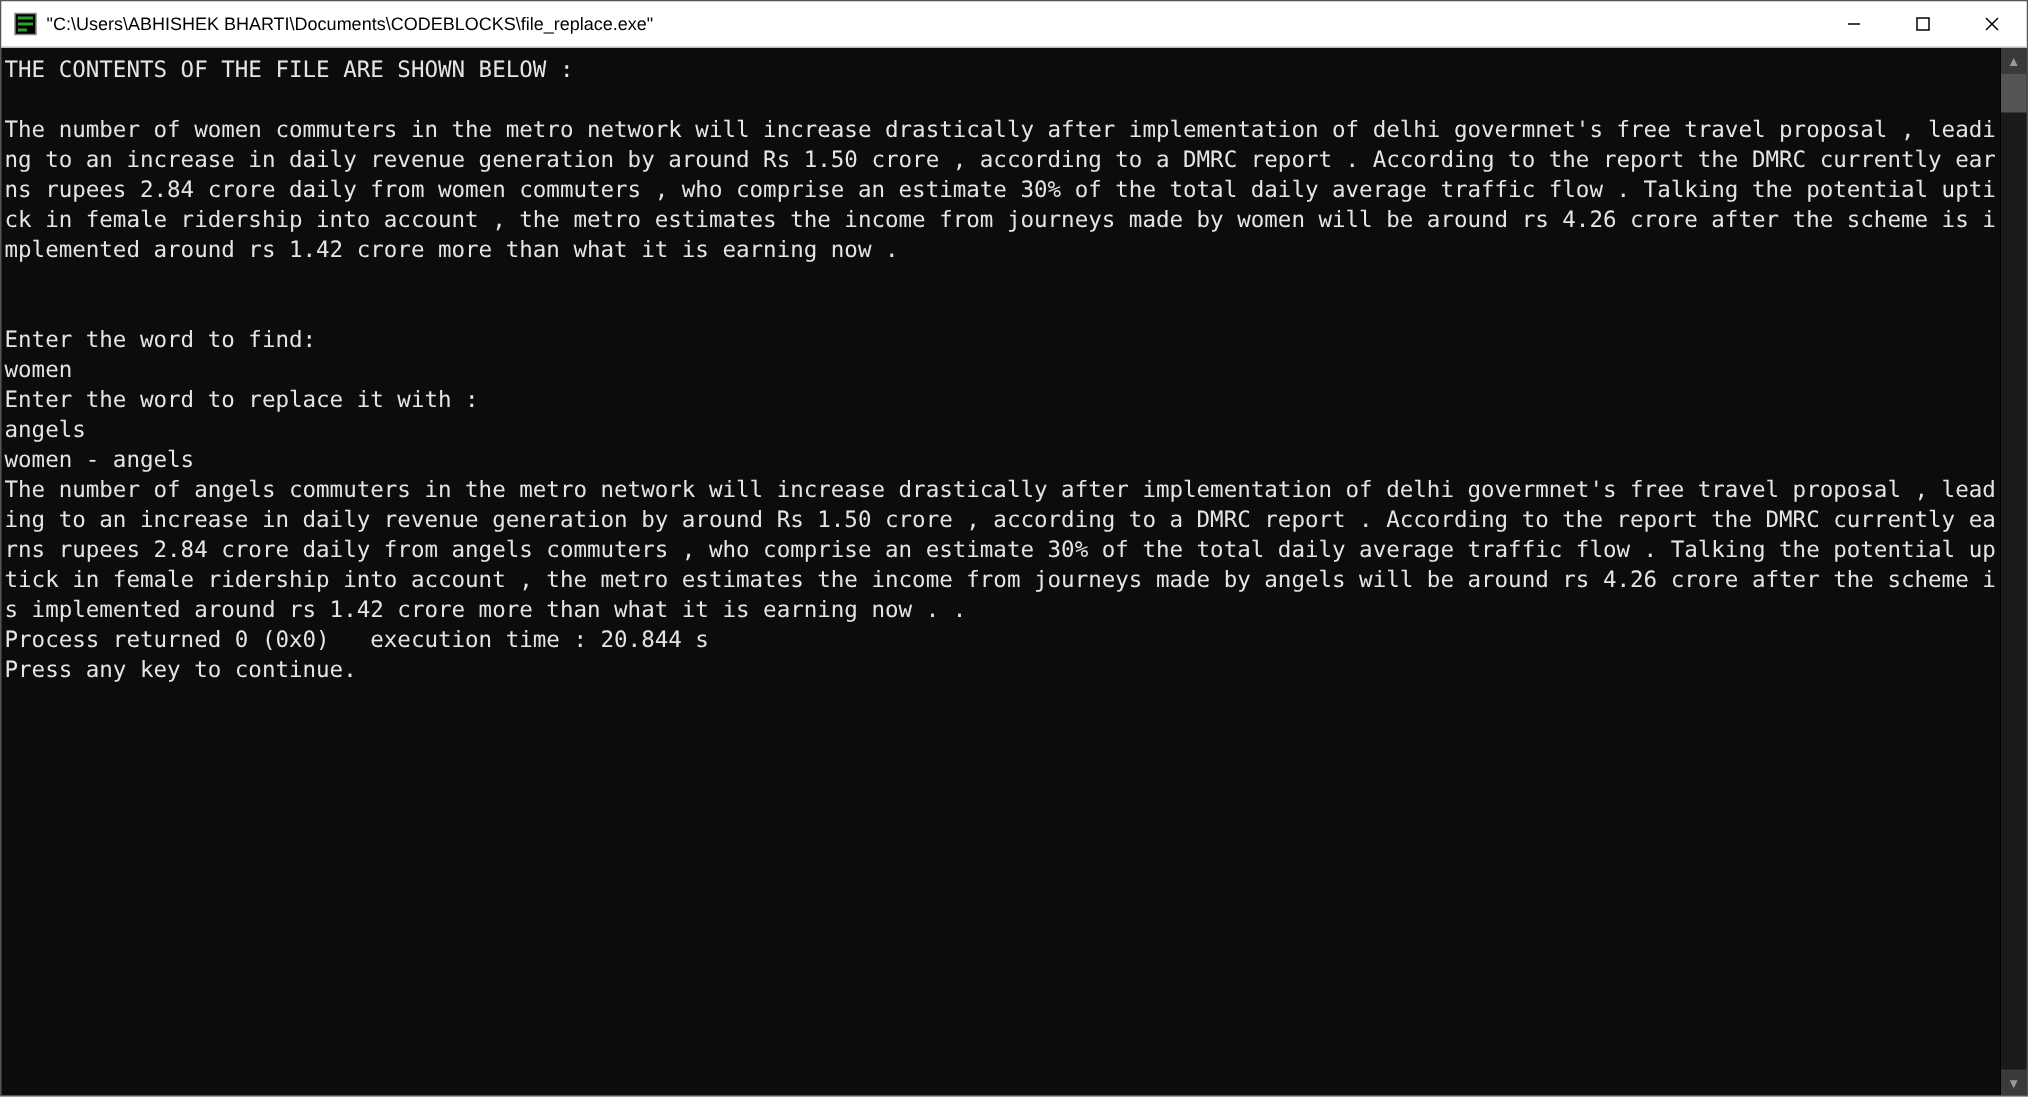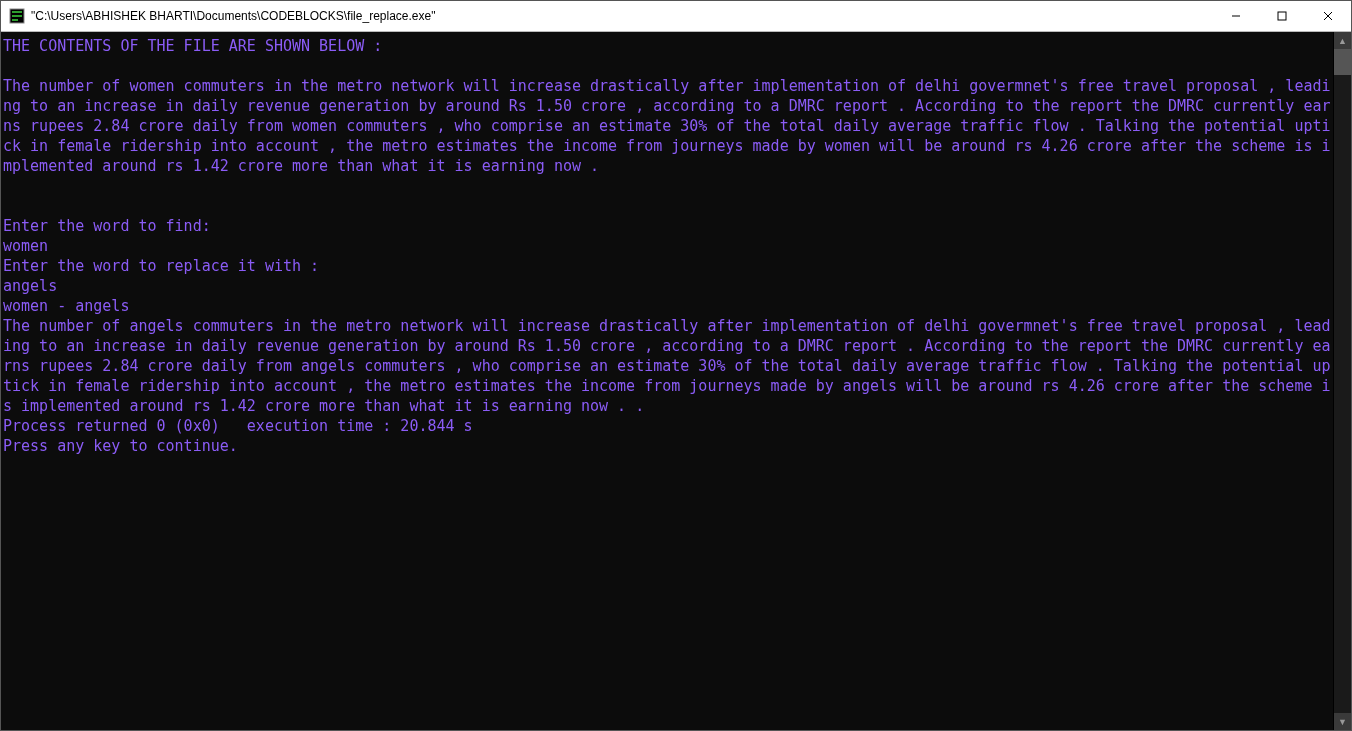--- a/index.html
+++ b/index.html
@@ -30,21 +30,21 @@
     width:46px;height:100%;
     display:flex;align-items:center;justify-content:center;
     color:#000;font-size:10px;
   }
   .client{
     flex:1 1 auto;position:relative;
     display:flex;background:#0c0c0c;
   }
   .console{
     flex:1 1 auto;
-    background:#0c0c0c;color:#8b5cf6;
+    background:#0c0c0c;color:#e5e5e5;
     font-family:Consolas,"Lucida Console",monospace;
     font-size:15px;line-height:20px;
     padding:4px 2px 2px 2px;
     white-space:pre-wrap;word-break:break-all;
     overflow:hidden;
   }
   .scrollbar{
     flex:0 0 17px;width:17px;
     background:#2b2b2b;
     display:flex;flex-direction:column;

